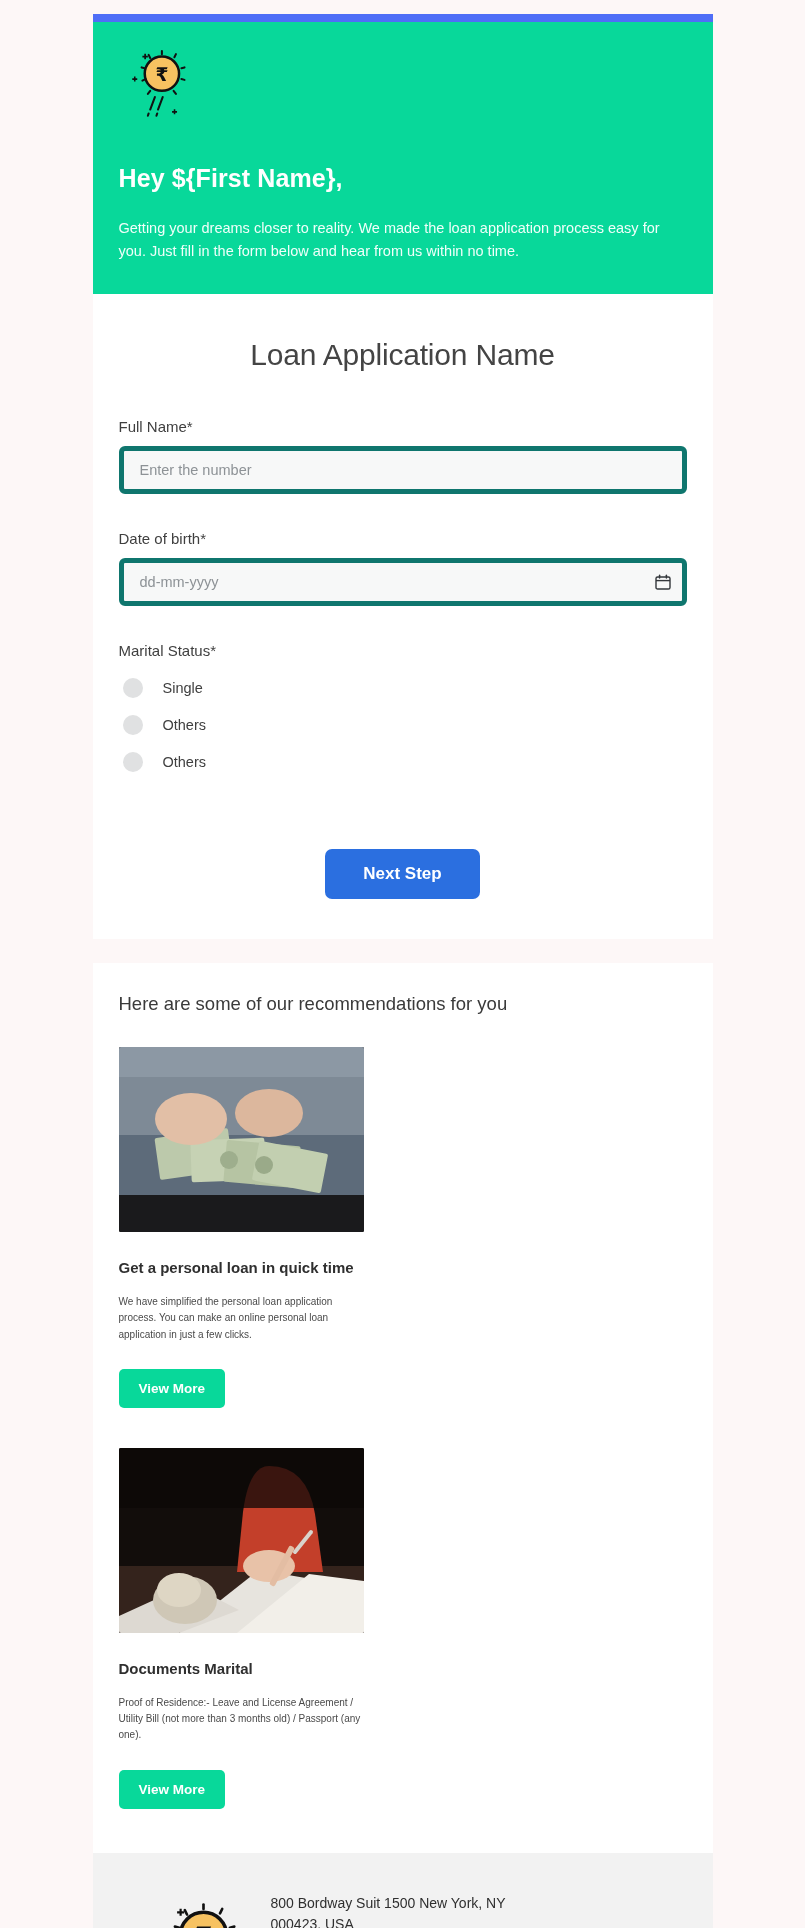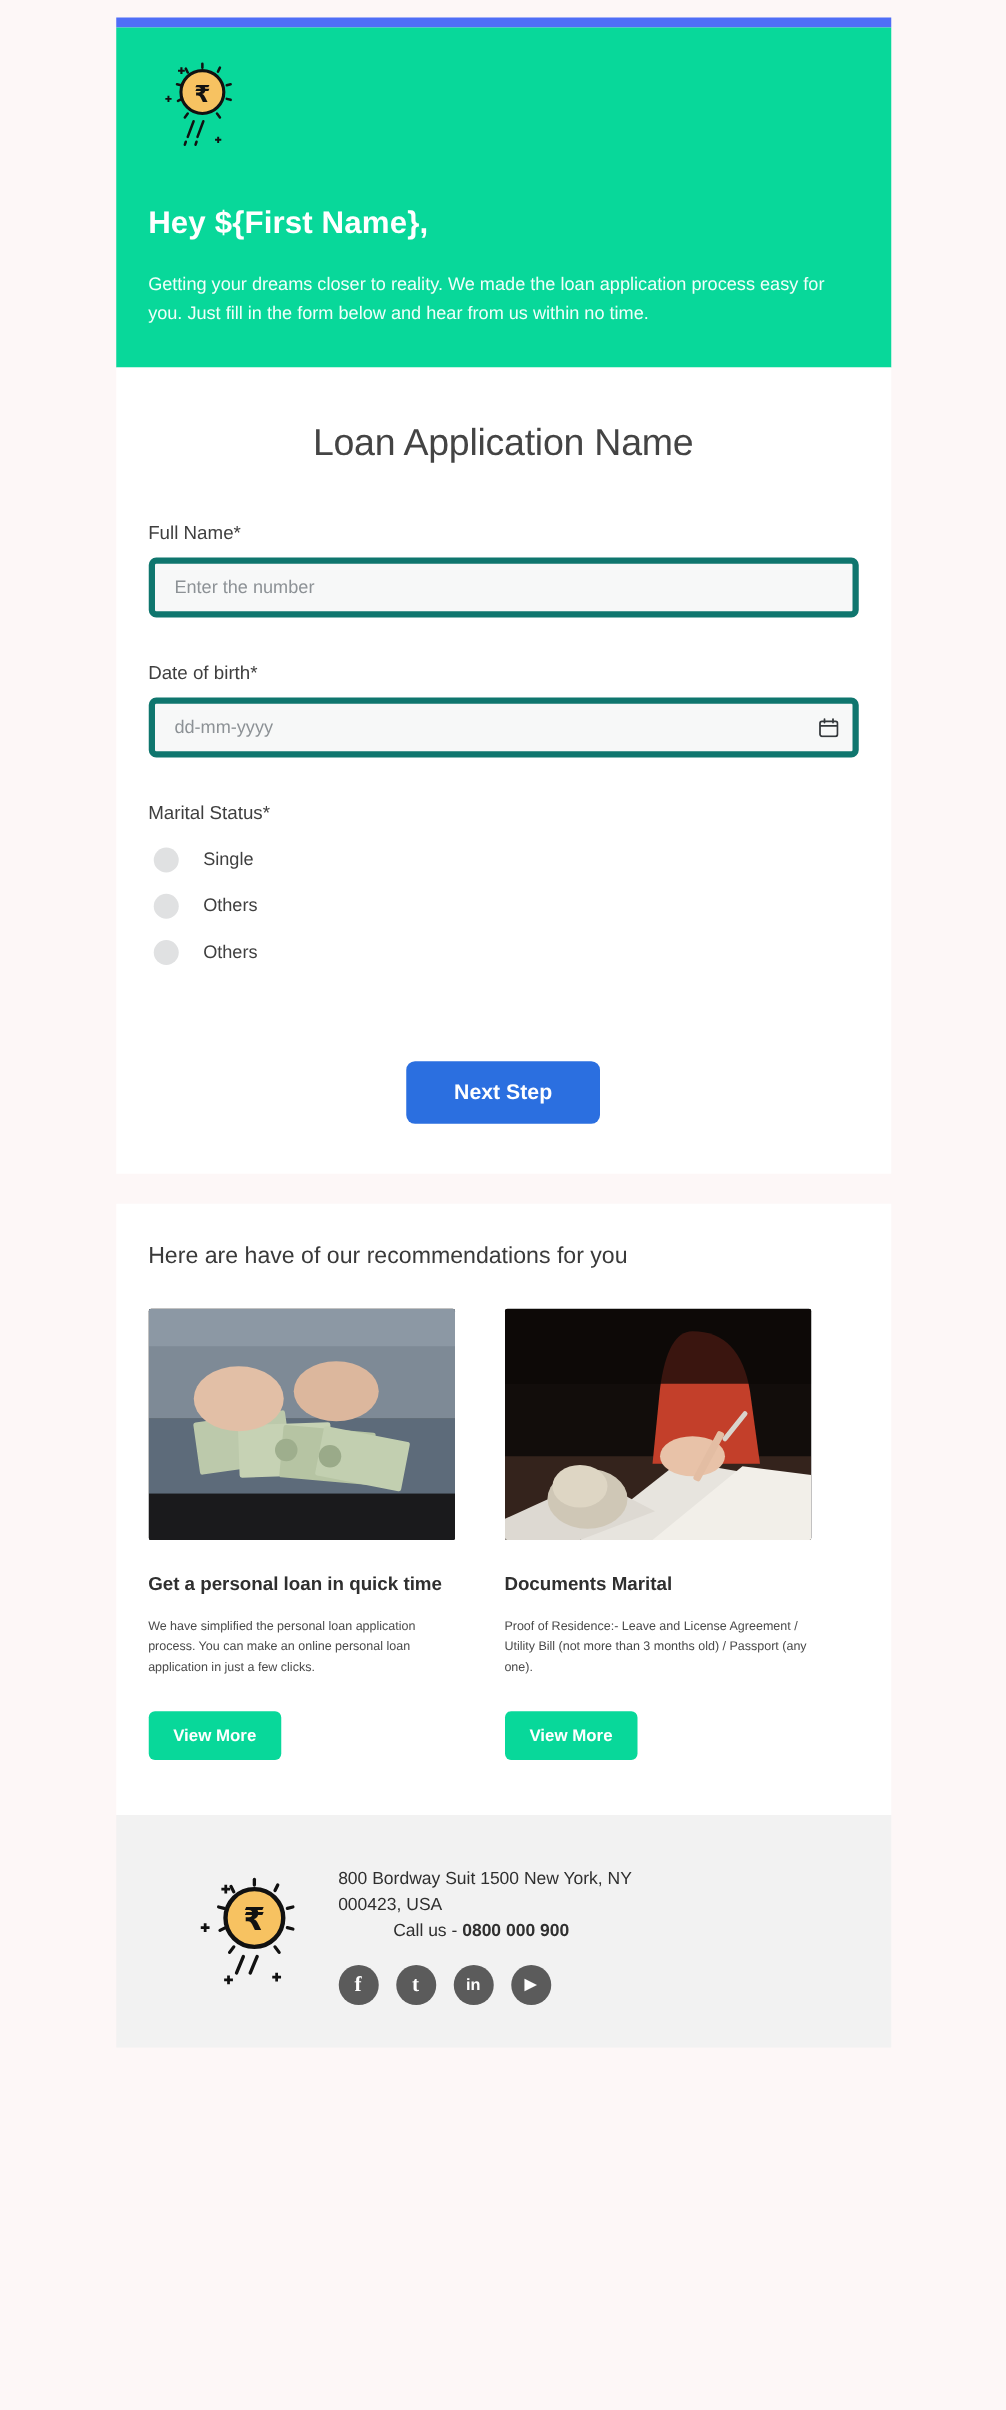--- a/index.html
+++ b/index.html
@@ -138,21 +138,21 @@
     background: #ffffff;
     margin-top: 24px;
     padding: 30px 26px 44px 26px;
   }
   .reco-title {
     font-size: 18.5px;
     color: #3a3a3a;
     font-weight: normal;
     margin-bottom: 32px;
   }
-  .reco-cols { display: flex; gap: 40px; }
+  .reco-cols { display: flex; gap: 40px; flex-direction: column; }
   .reco-col { width: 245px; }
   .reco-img {
     width: 245px;
     height: 185px;
     border-radius: 2px;
     overflow: hidden;
     position: relative;
     background: #2a2a2a;
   }
   .reco-img svg { display: block; width: 100%; height: 100%; }
@@ -311,21 +311,21 @@
           </div>
         </div>
       </div>
 
       <div class="next-wrap">
         <button class="next-btn">Next Step</button>
       </div>
     </div>
 
     <div class="reco-card">
-      <div class="reco-title">Here are have of our recommendations for you</div>
+      <div class="reco-title">Here are some of our recommendations for you</div>
       <div class="reco-cols">
 
         <div class="reco-col">
           <div class="reco-img">
             <svg viewBox="0 0 245 185" preserveAspectRatio="none">
               <rect width="245" height="185" fill="#1c1c1e"></rect>
               <rect x="0" y="0" width="245" height="88" fill="#7e8a96"></rect>
               <rect x="0" y="88" width="245" height="60" fill="#5d6b7a"></rect>
               <rect x="0" y="148" width="245" height="37" fill="#1a1a1c"></rect>
               <g>

